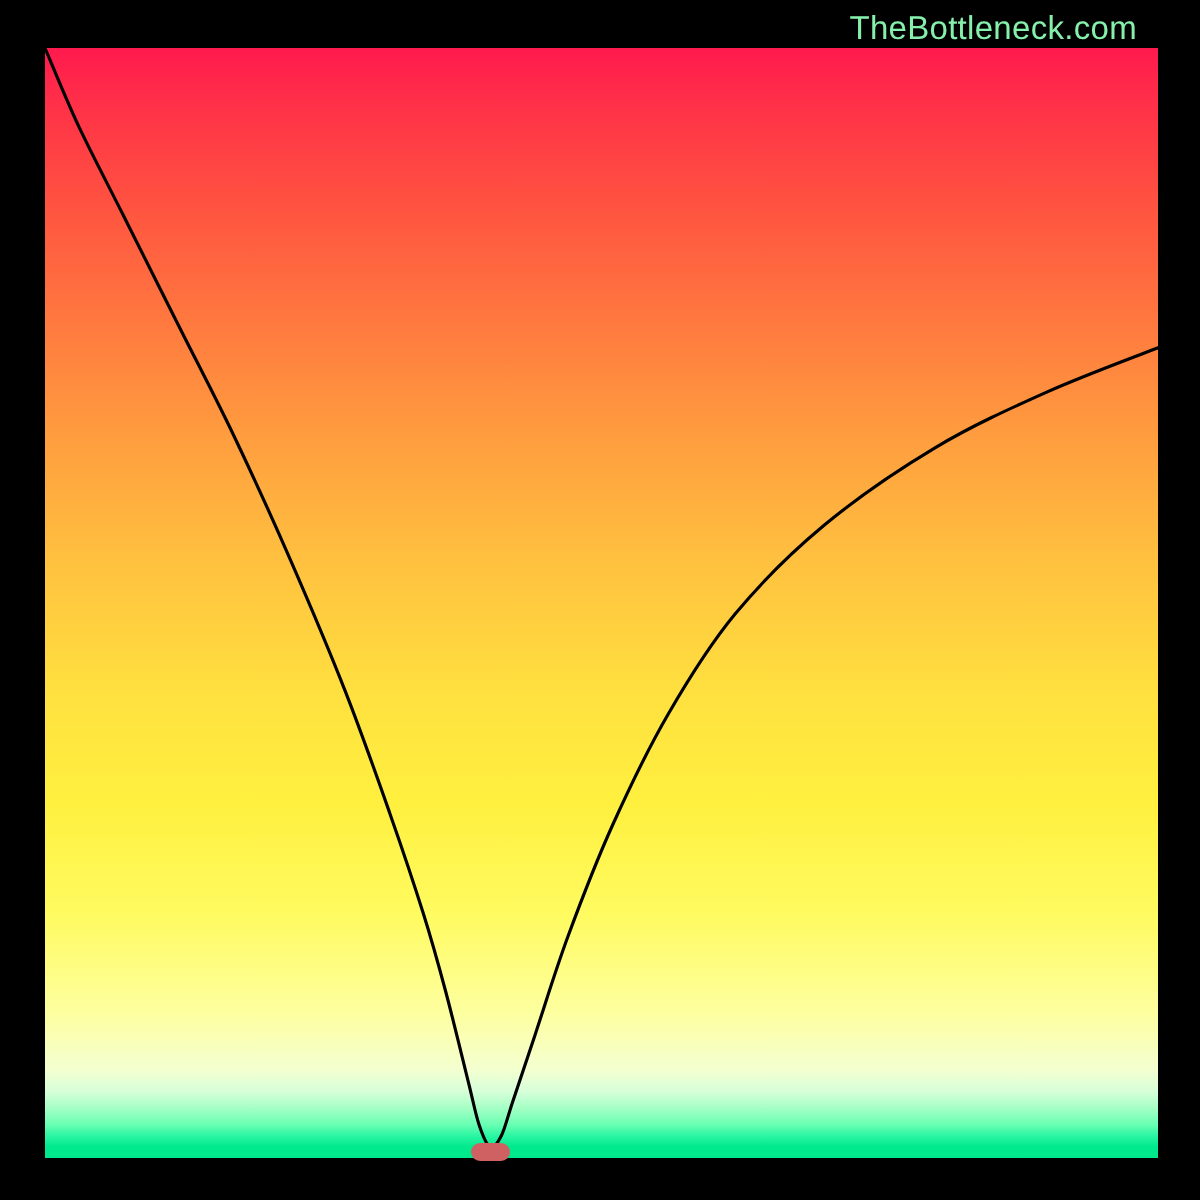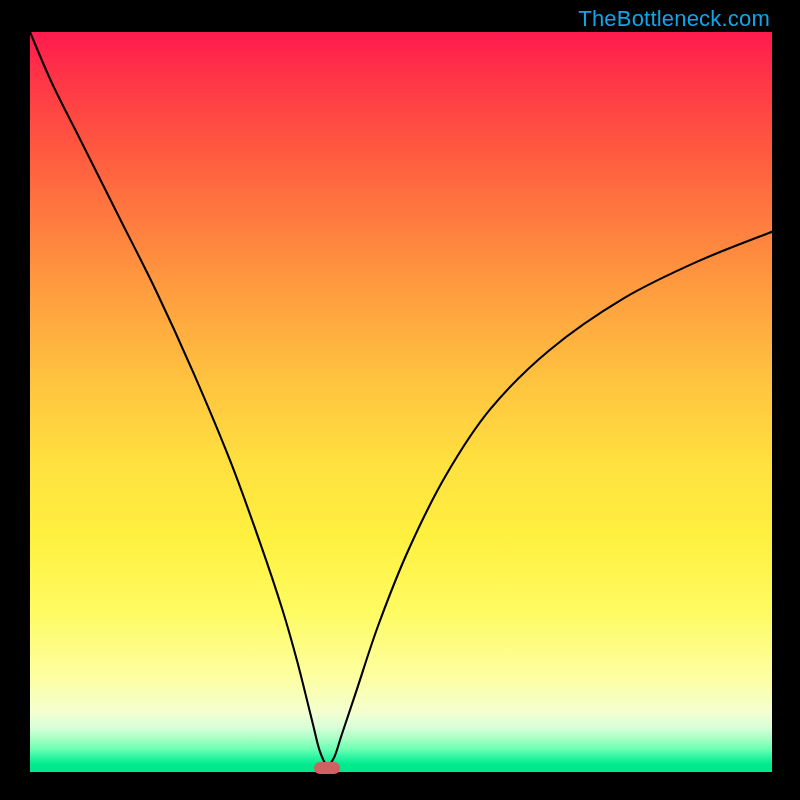--- a/index.html
+++ b/index.html
@@ -32,25 +32,25 @@
       #a5ffc5 95.5%,
       #68ffb2 97%,
       #2bf5a3 98%,
       #00e98d 99%,
       #00e88c 100%
     );
   }
   .watermark {
     position: absolute;
     top: 6px;
-    right: 30px;
+    right: 42px;
     font-family: Arial, Helvetica, sans-serif;
     font-size: 22px;
     font-weight: 500;
-    color: #0ea5e9;
+    color: #86efac;
     letter-spacing: 0.2px;
   }
   .curve-svg {
     position: absolute;
     left: 0;
     top: 0;
     width: 742px;
     height: 740px;
     overflow: visible;
   }

